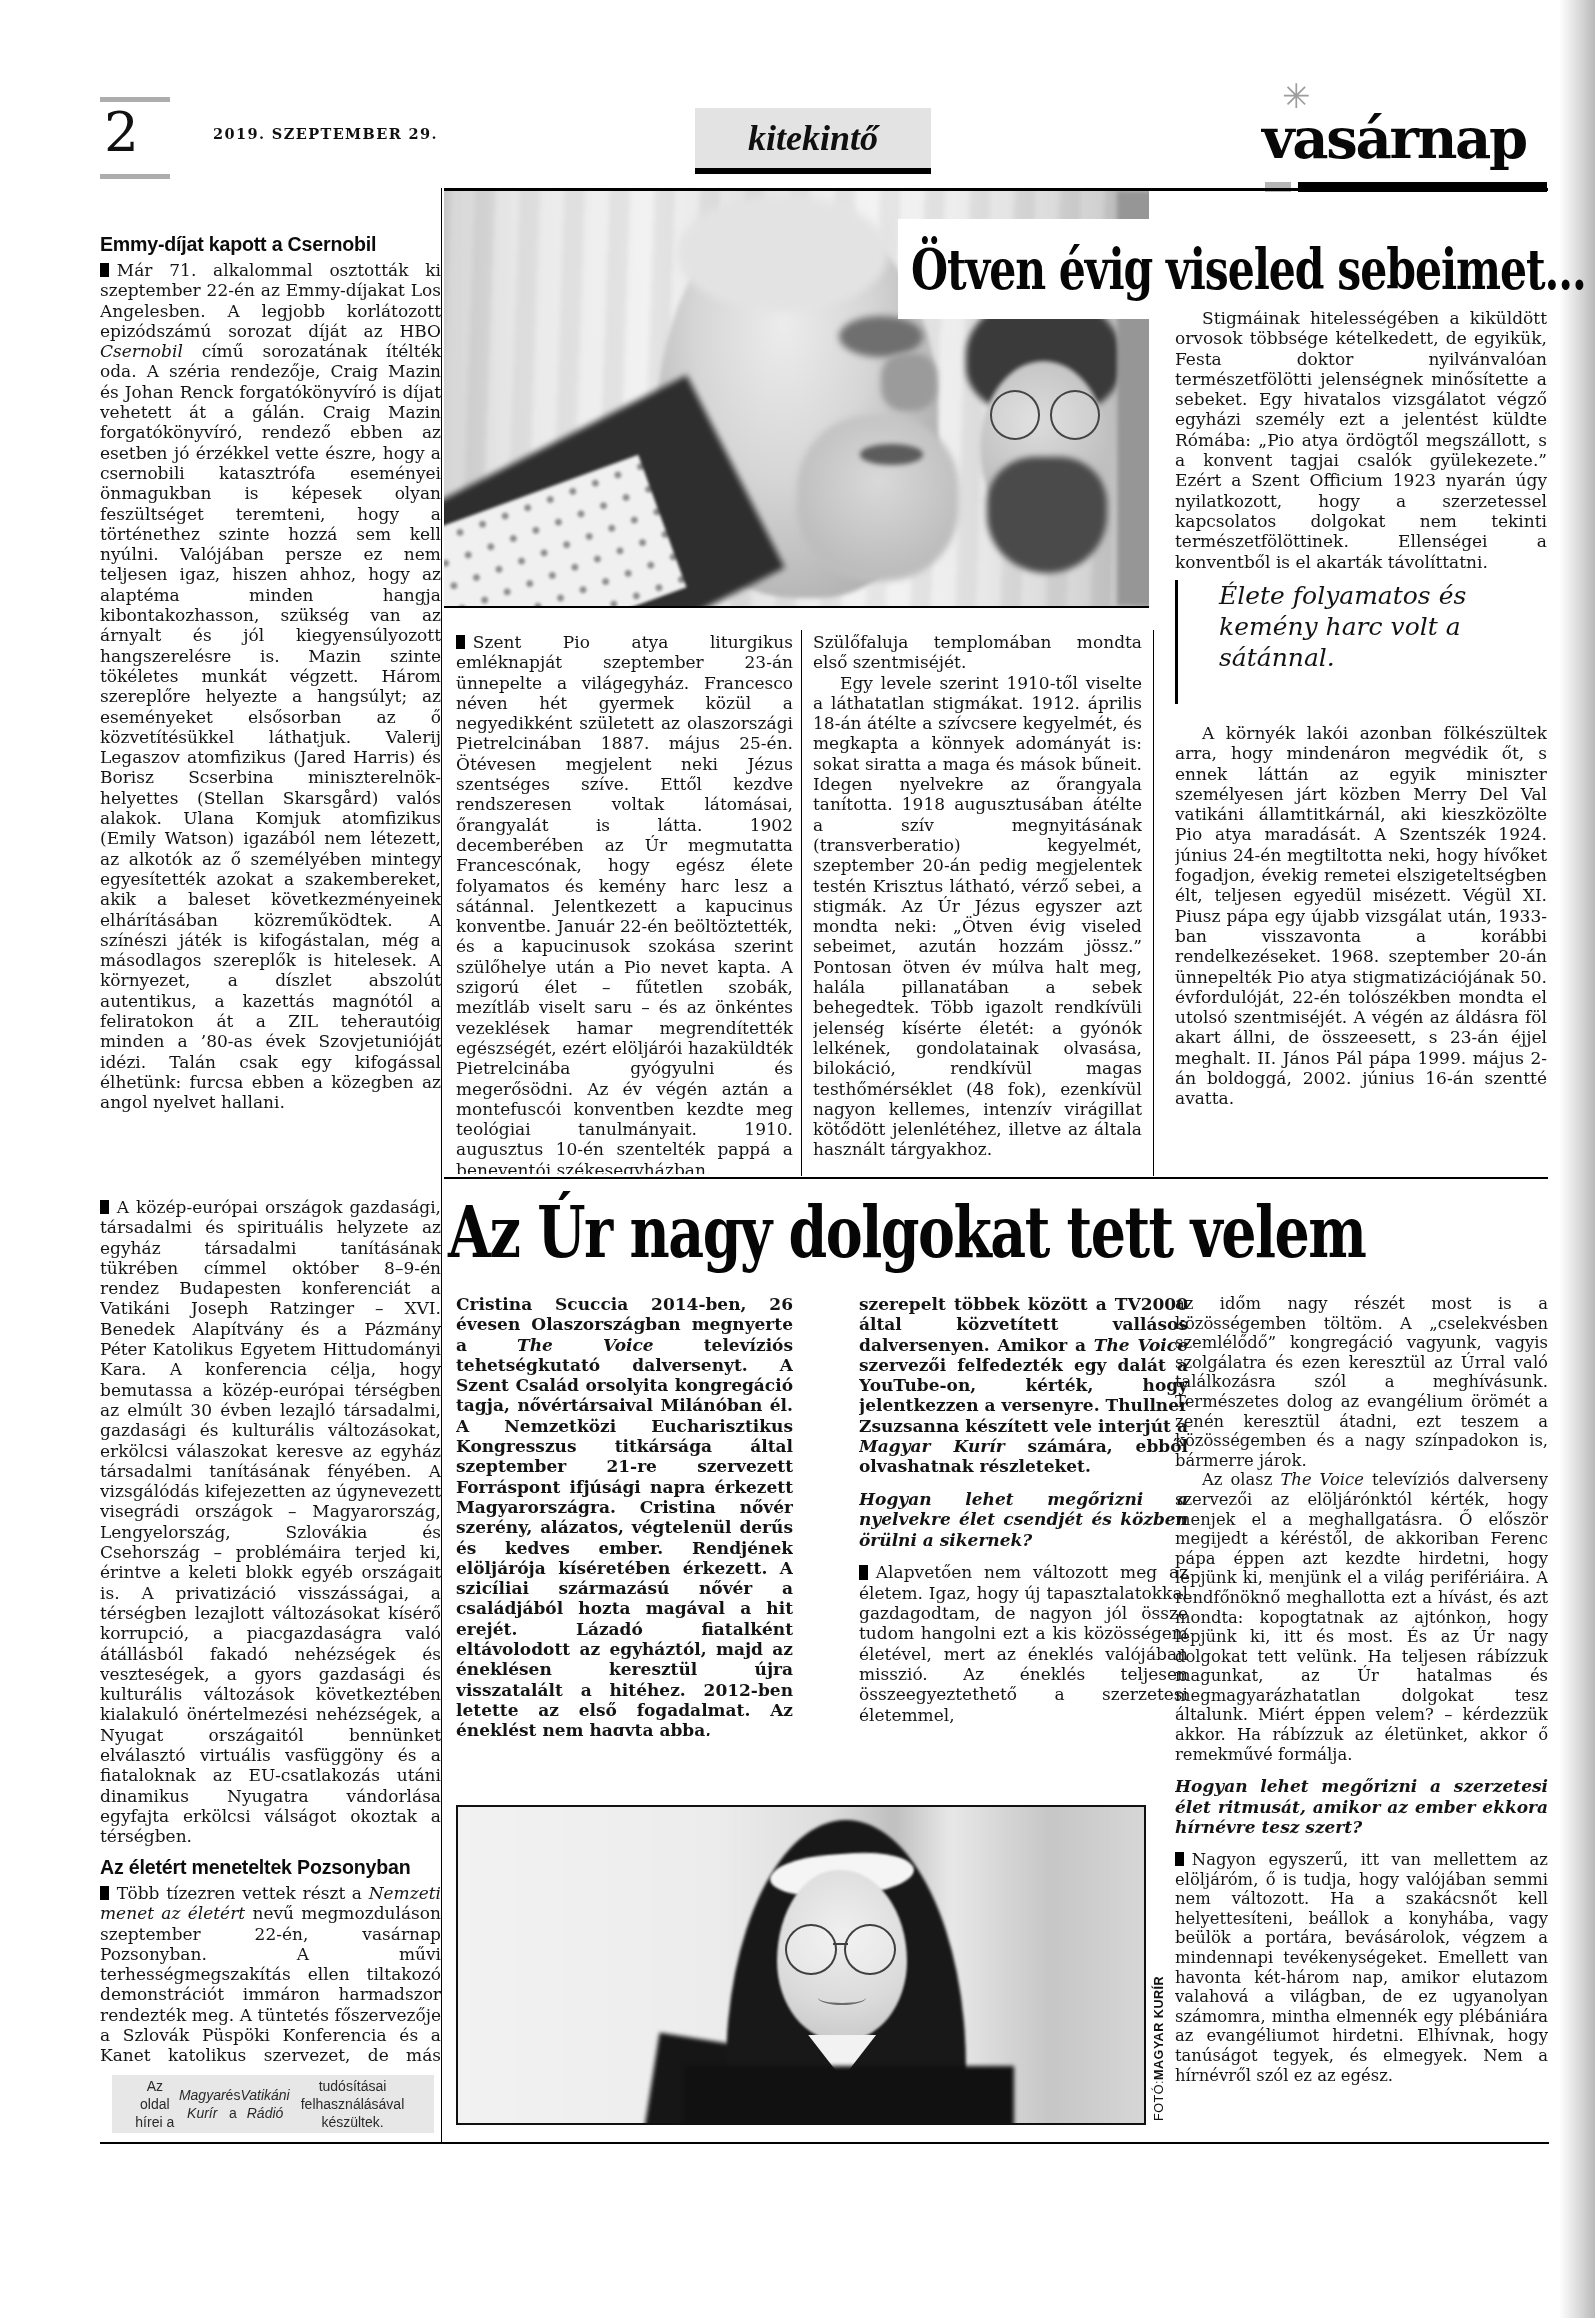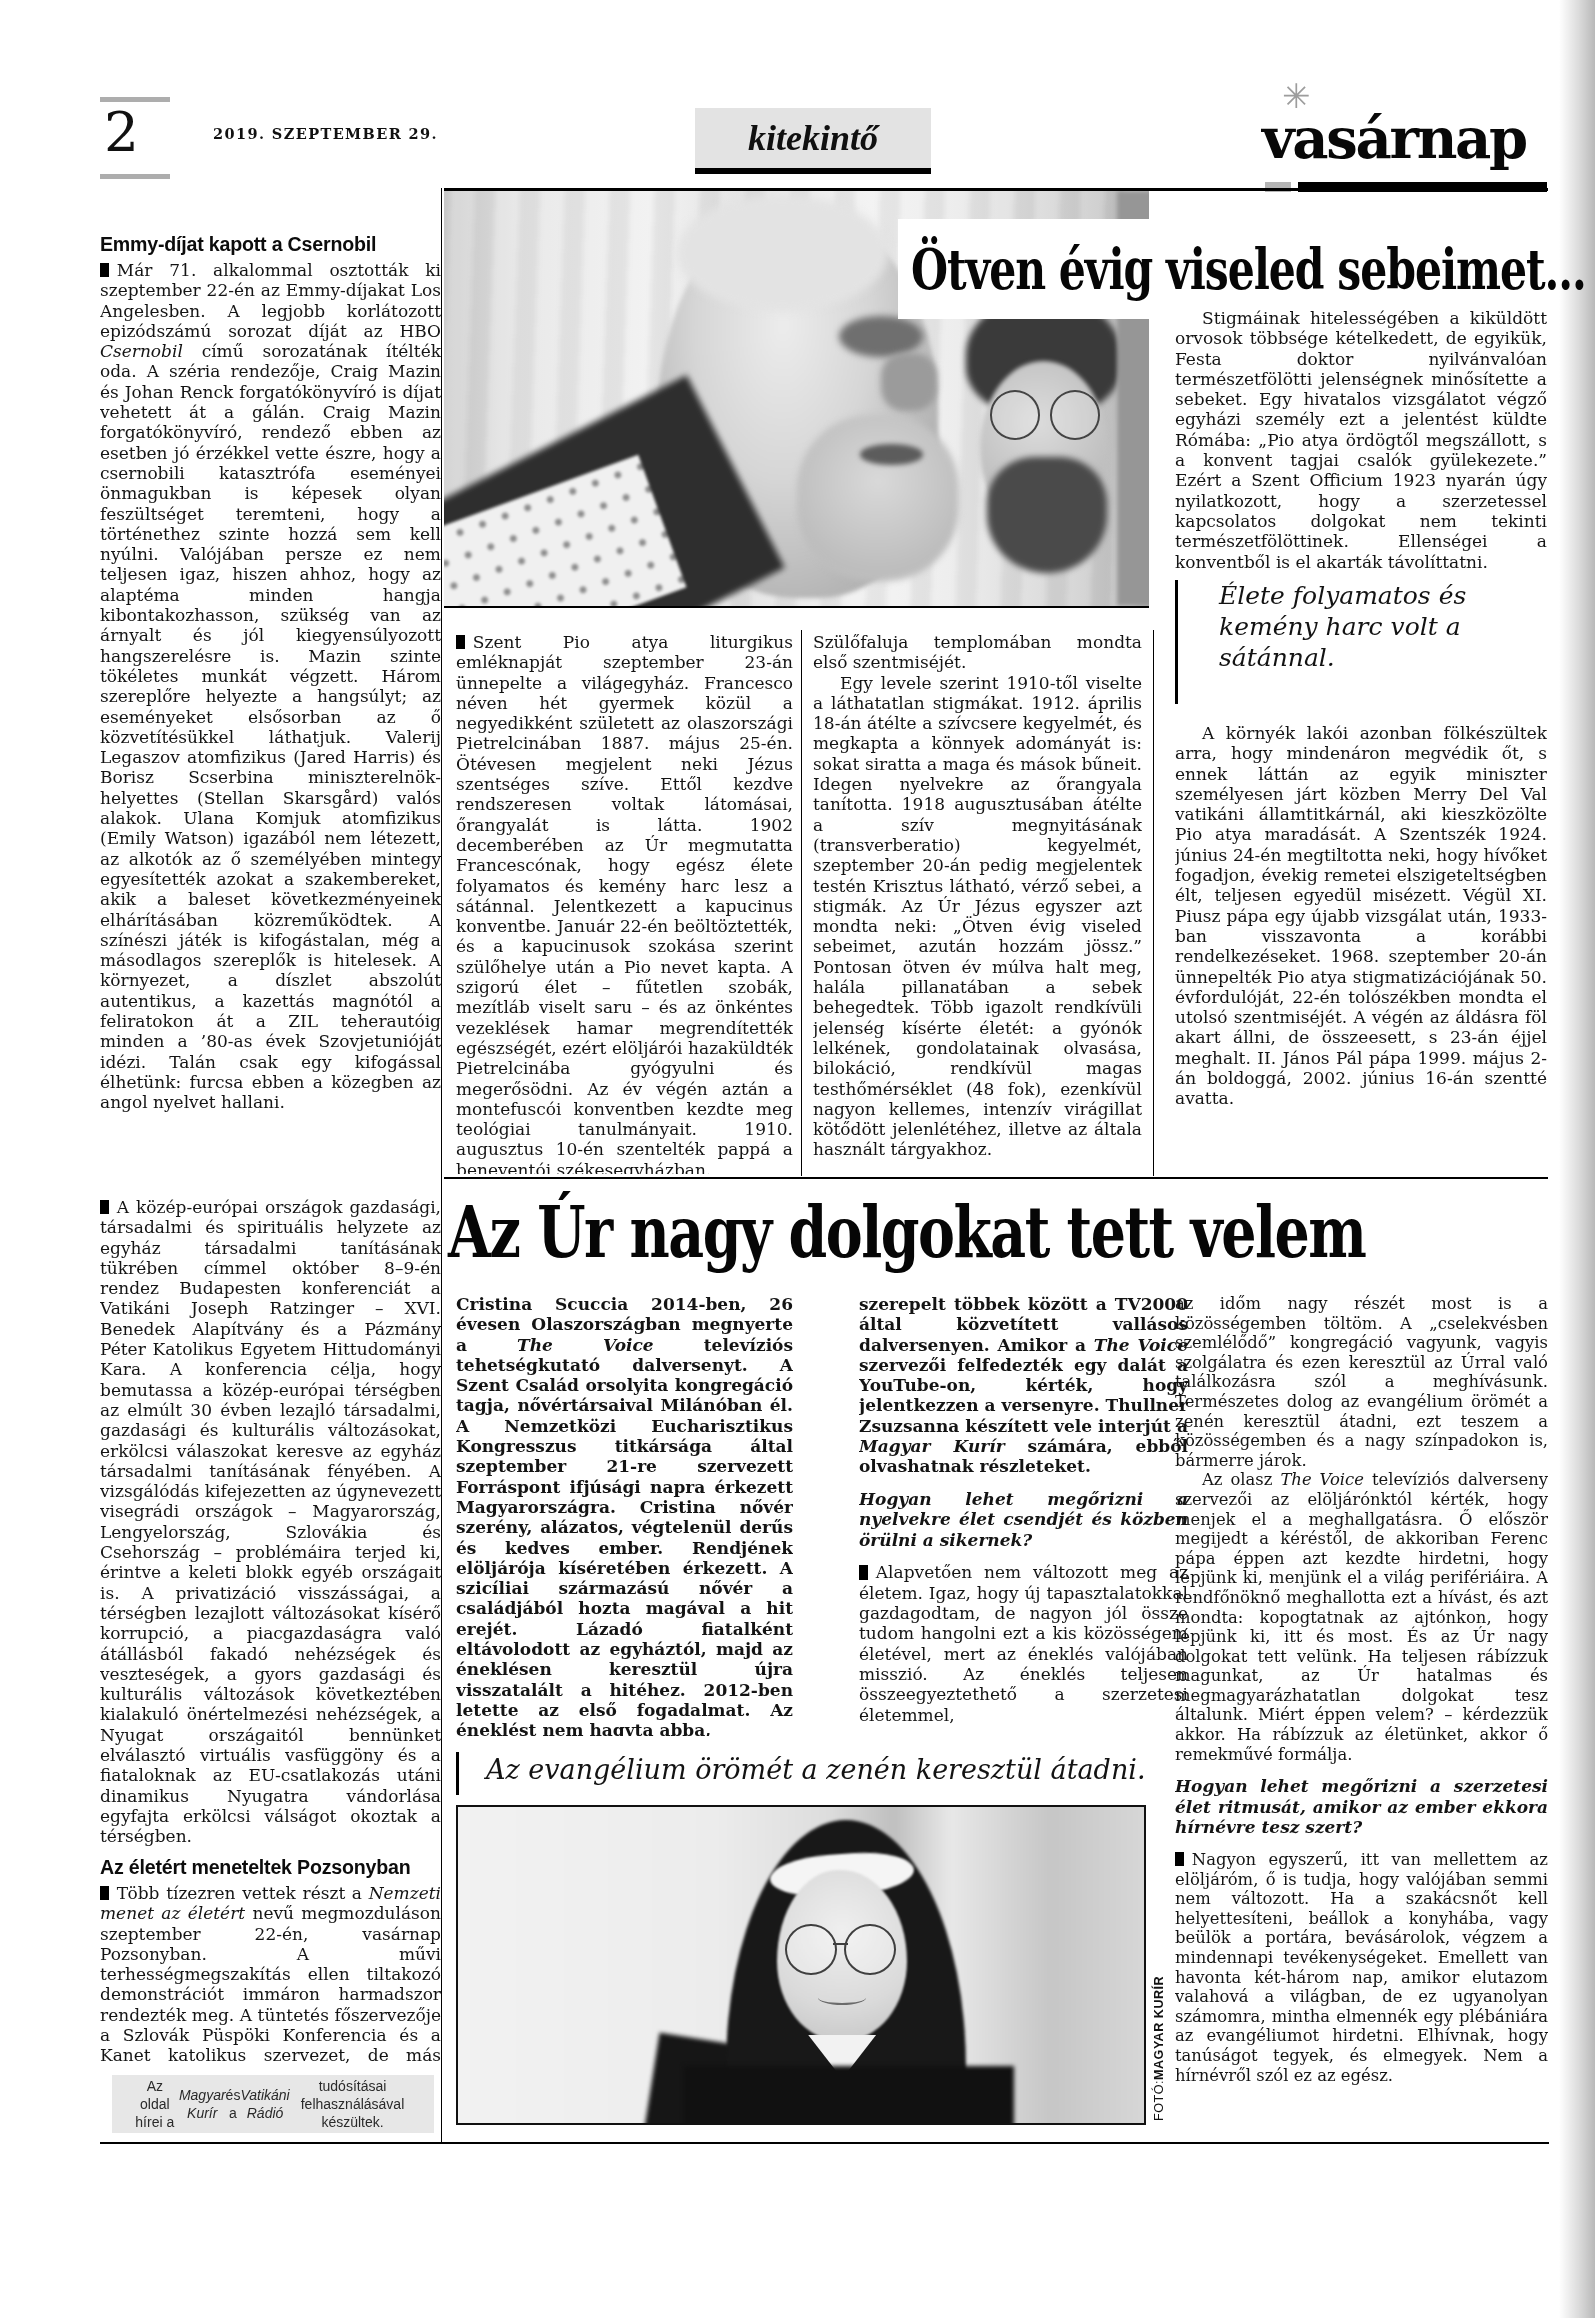--- a/index.html
+++ b/index.html
@@ -179,21 +179,20 @@
 
   <div class="abs body-text tight" style="left:1175px;top:1294px;width:373px;height:839px;">
     <div>az időm nagy részét most is a közösségemben töltöm. A „cselekvésben szemlélődő” kongregáció vagyunk, vagyis szolgálatra és ezen keresztül az Úrral való találkozásra szól a meghívásunk. Természetes dolog az evangélium örömét a zenén keresztül átadni, ezt teszem a közösségemben és a nagy színpadokon is, bármerre járok.</div>
     <div class="indent">Az olasz <em>The Voice</em> televíziós dalverseny szervezői az elöljárónktól kérték, hogy menjek el a meghallgatásra. Ő először megijedt a kéréstől, de akkoriban Ferenc pápa éppen azt kezdte hirdetni, hogy lépjünk ki, menjünk el a világ perifériáira. A rendfőnöknő meghallotta ezt a hívást, és azt mondta: kopogtatnak az ajtónkon, hogy lépjünk ki, itt és most. És az Úr nagy dolgokat tett velünk. Ha teljesen rábízzuk magunkat, az Úr hatalmas és megmagyarázhatatlan dolgokat tesz általunk. Miért éppen velem? – kérdezzük akkor. Ha rábízzuk az életünket, akkor ő remekművé formálja.</div>
     <div class="gap"></div>
     <div class="question">Hogyan lehet megőrizni a szerzetesi élet ritmusát, amikor az ember ekkora hírnévre tesz szert?</div>
     <div class="gap"></div>
     <div class="marker">Nagyon egyszerű, itt van mellettem az elöljáróm, ő is tudja, hogy valójában semmi nem változott. Ha a szakácsnőt kell helyettesíteni, beállok a konyhába, vagy beülök a portára, bevásárolok, végzem a mindennapi tevékenységeket. Emellett van havonta két-három nap, amikor elutazom valahová a világban, de ez ugyanolyan számomra, mintha elmennék egy plébániára az evangéliumot hirdetni. Elhívnak, hogy tanúságot tegyek, és elmegyek. Nem a hírnévről szól ez az egész.</div>
   </div>
 
-  <div class="abs pullquote2" style="left:456px;top:1752px;width:664px;height:43px;">Az evangélium örömét a zenén keresztül átadni.</div>
 
   <div class="abs photo" style="left:456px;top:1805px;width:686px;height:316px;border:2.3px solid #111;">
     <div class="p2-bg"></div>
     <div class="p2-shoulder"></div>
     <div class="p2-veil"></div>
     <div class="p2-coif"></div>
     <div class="p2-face"></div>
     <div class="p2-g1"></div>
     <div class="p2-g2"></div>
     <div class="p2-bridge"></div>

